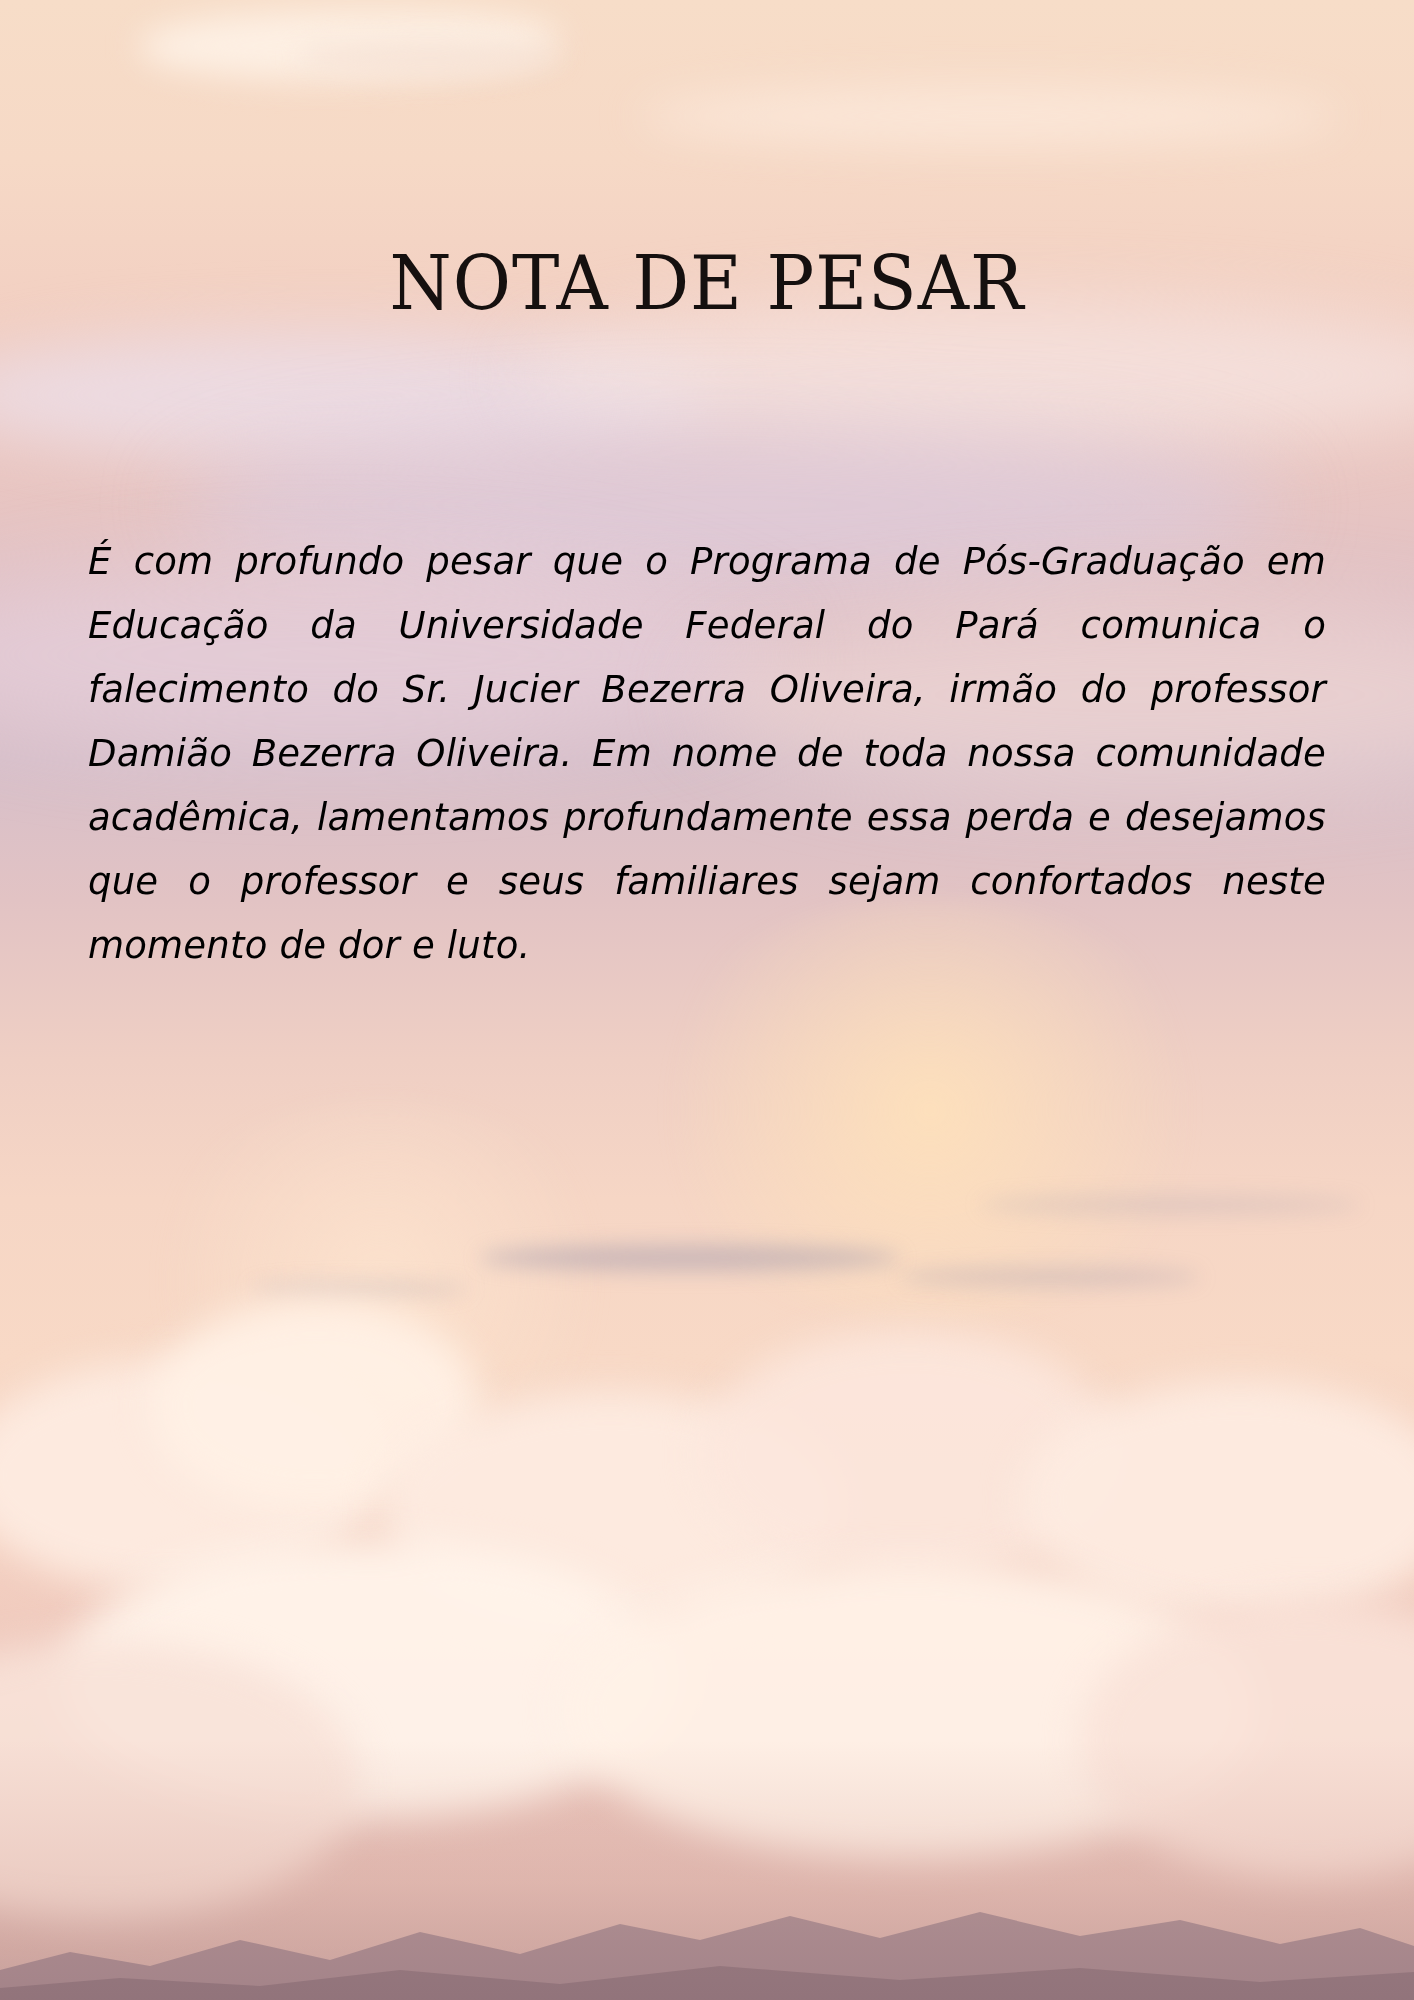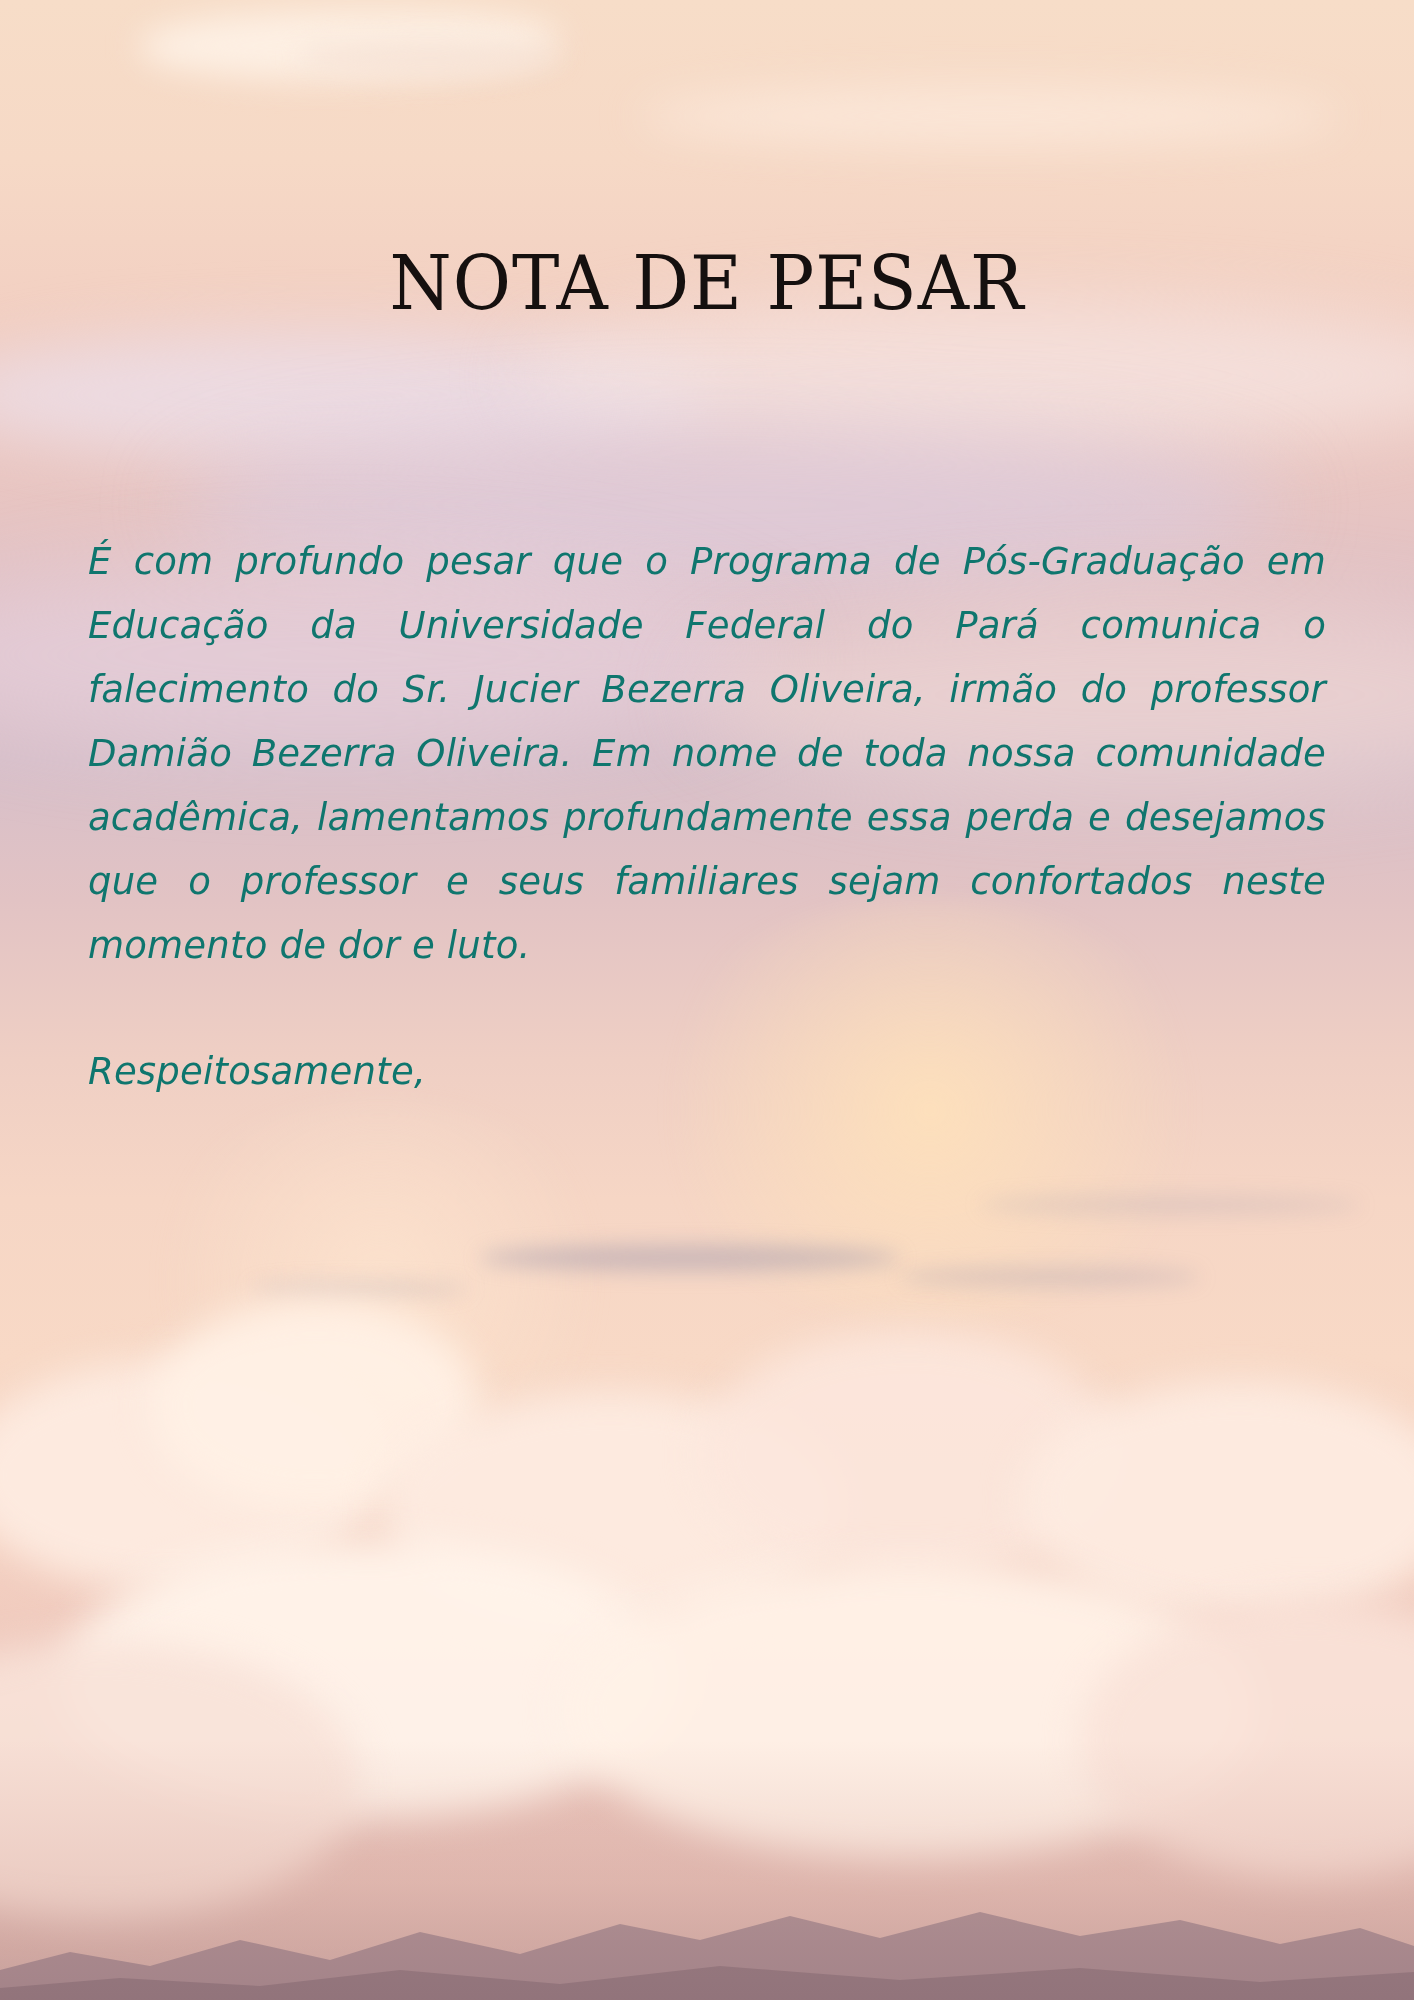--- a/index.html
+++ b/index.html
@@ -172,21 +172,21 @@
     color: #15100f;
     font-weight: 400;
     transform: scaleX(0.96);
   }
 
   .body-block {
     position: absolute;
     left: 88px;
     top: 530px;
     width: 1238px;
-    color: #0f766e;
+    color: #000000;
     font-family: "DejaVu Sans", sans-serif;
     font-style: italic;
     font-size: 37px;
     line-height: 64px;
     letter-spacing: 0.2px;
   }
 
   .paragraph {
     text-align: justify;
     text-justify: inter-word;
@@ -245,17 +245,16 @@
     <path d="M0,180 L0,168 L120,158 L260,166 L400,150 L560,164 L720,146 L900,160 L1080,148 L1260,162 L1414,152 L1414,180 Z" fill="#6f5a68" opacity="0.75"></path>
   </svg>
 
   <div class="bottom-haze"></div>
 
   <div class="content">
     <h1 class="title">NOTA DE PESAR</h1>
 
     <div class="body-block">
       <p class="paragraph">É com profundo pesar que o Programa de Pós-Graduação em Educação da Universidade Federal do Pará comunica o falecimento do Sr. Jucier Bezerra Oliveira, irmão do professor Damião Bezerra Oliveira. Em nome de toda nossa comunidade acadêmica, lamentamos profundamente essa perda e desejamos que o professor e seus familiares sejam confortados neste momento de dor e luto.</p>
-      <p class="signoff">Respeitosamente,</p>
     </div>
   </div>
 
 </div>
 
 </body></html>

